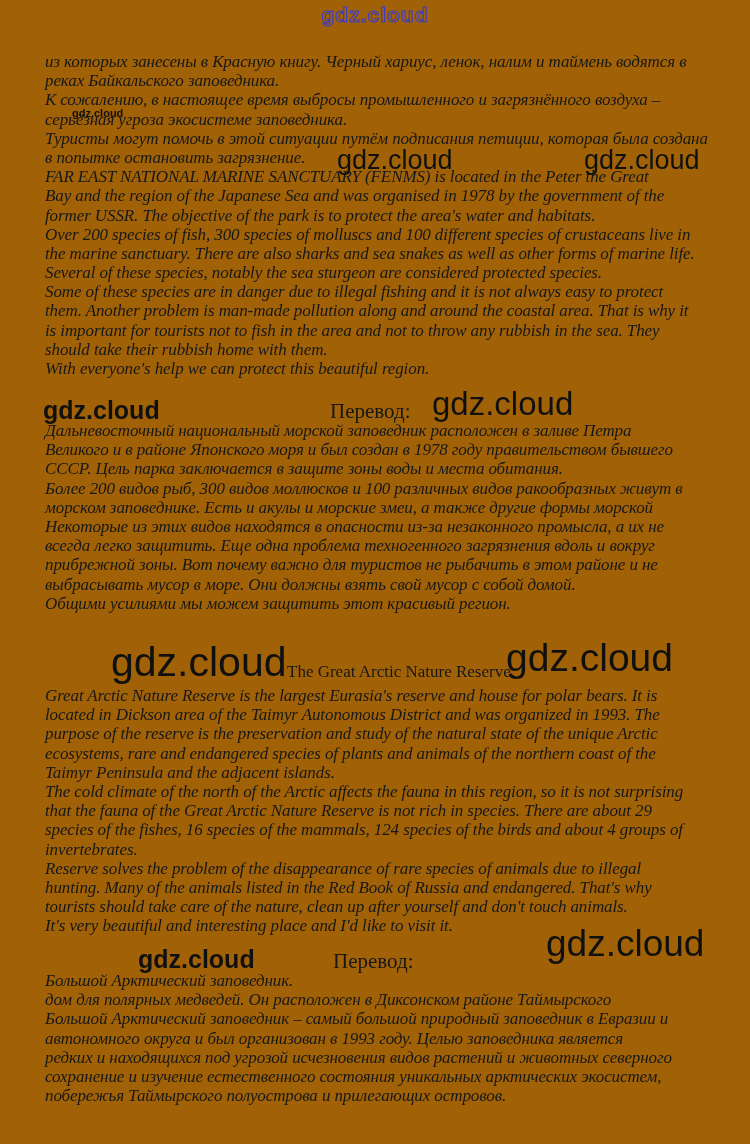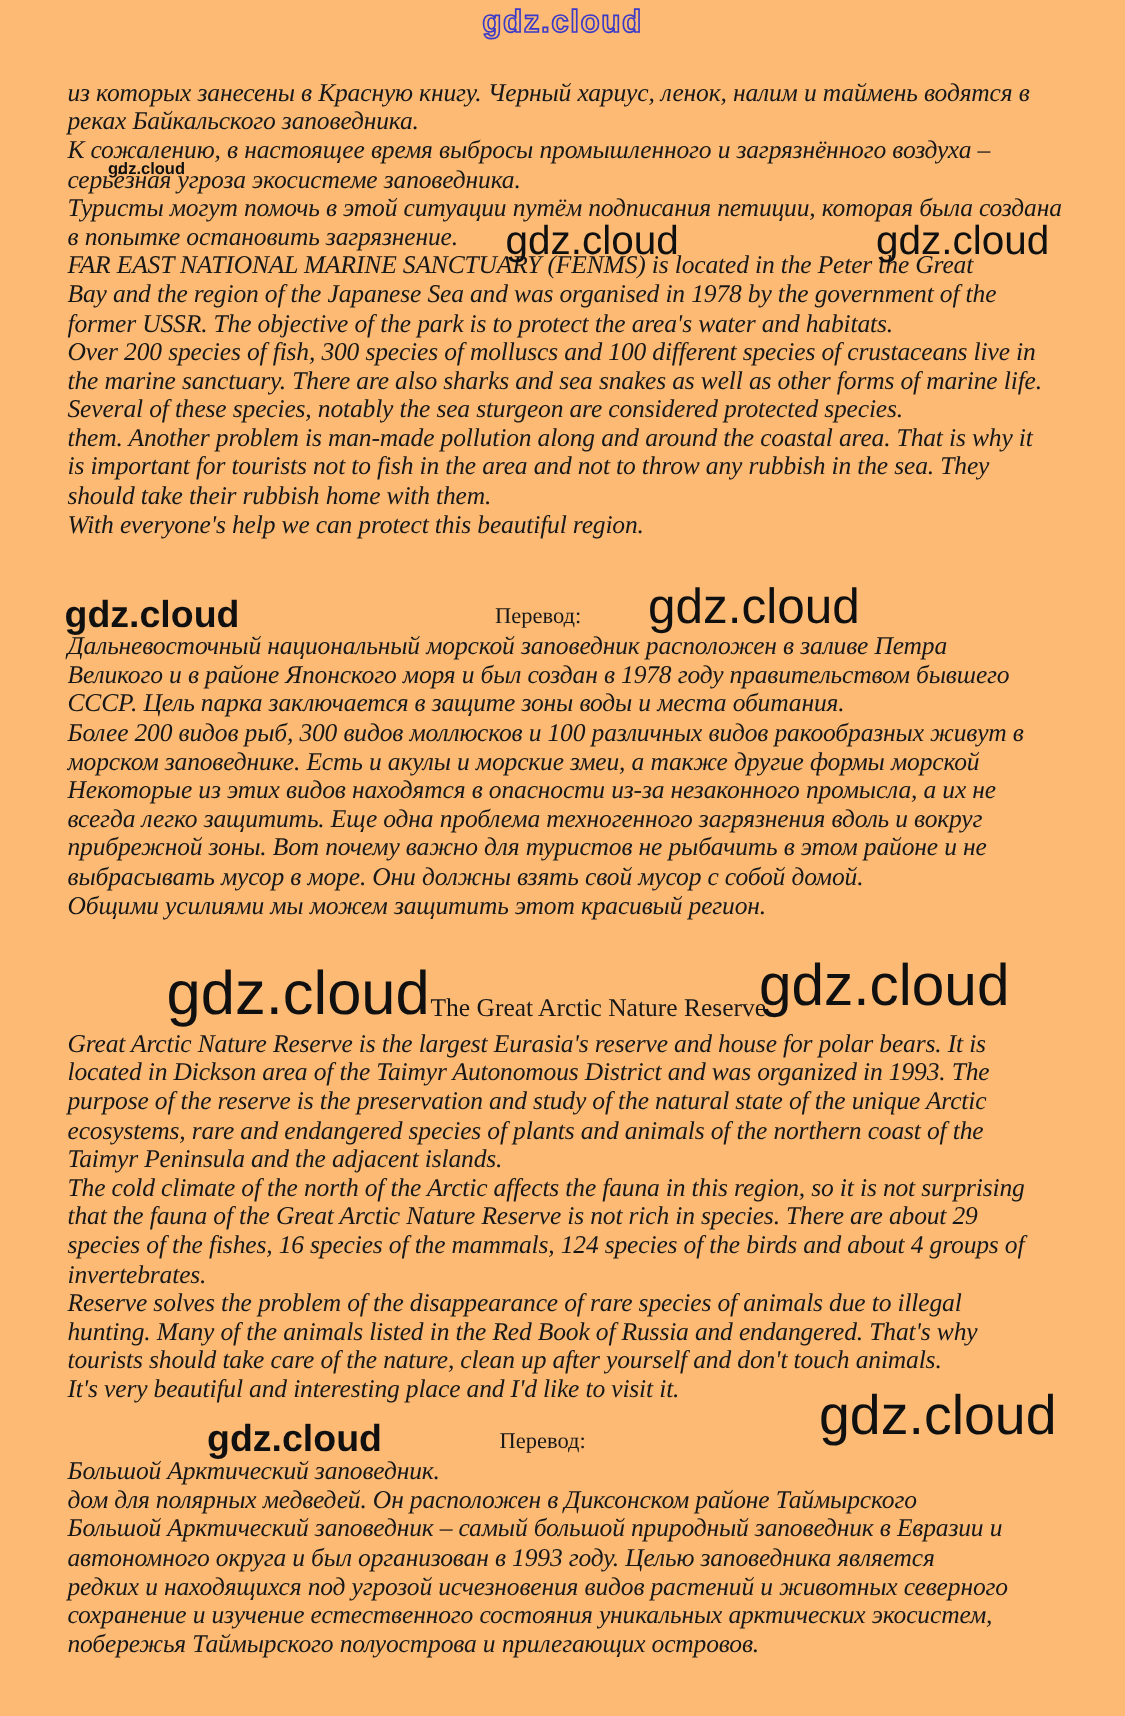--- a/index.html
+++ b/index.html
@@ -1,36 +1,36 @@
 <!DOCTYPE html>
 <html><head>
 <meta charset="utf-8">
 <style>
   html,body { margin:0; padding:0; }
   body {
     width:750px; height:1144px; background:#ffffff; overflow:hidden; position:relative;
     font-family:"Liberation Serif","DejaVu Serif",serif;
   }
-  .page { position:absolute; inset:0; background:#fdba74; }
+  .page { position:absolute; inset:0; background:#a16207; }
 
   .logo-wm {
     position:absolute; top:3px; left:0; right:0; text-align:center;
     font-family:"Liberation Sans","DejaVu Sans",sans-serif;
     font-size:21px; font-weight:bold; letter-spacing:1px;
     color:transparent; -webkit-text-stroke:1.1px #3a3ac8;
   }
 
   .lines-block { position:absolute; left:45px; right:0; }
   .text-line {
     height:19.2px; line-height:19.2px; white-space:nowrap;
     font-size:17px; color:#171717; letter-spacing:-0.1px;font-style:italic;
   }
 
   .divider-label {
-    position:absolute; font-size:15px; color:#171717; line-height:20px; white-space:nowrap;
+    position:absolute; font-size:21px; color:#171717; line-height:20px; white-space:nowrap;
   }
   .section-title {
     position:absolute; font-size:17px; color:#171717; line-height:20px;
     white-space:nowrap; text-align:center;
   }
 
   .wm {
     position:absolute; white-space:nowrap;
     font-family:"Liberation Sans","DejaVu Sans",sans-serif;
     color:#101010; line-height:1;
@@ -48,20 +48,21 @@
         <div class="text-line">К сожалению, в настоящее время выбросы промышленного и загрязнённого воздуха –</div>
         <div class="text-line">серьёзная угроза экосистеме заповедника.</div>
         <div class="text-line">Туристы могут помочь в этой ситуации путём подписания петиции, которая была создана</div>
         <div class="text-line">в попытке остановить загрязнение.</div>
         <div class="text-line">FAR EAST NATIONAL MARINE SANCTUARY (FENMS) is located in the Peter the Great</div>
         <div class="text-line">Bay and the region of the Japanese Sea and was organised in 1978 by the government of the</div>
         <div class="text-line">former USSR. The objective of the park is to protect the area's water and habitats.</div>
         <div class="text-line">Over 200 species of fish, 300 species of molluscs and 100 different species of crustaceans live in</div>
         <div class="text-line">the marine sanctuary. There are also sharks and sea snakes as well as other forms of marine life.</div>
         <div class="text-line">Several of these species, notably the sea sturgeon are considered protected species.</div>
+        <div class="text-line">Some of these species are in danger due to illegal fishing and it is not always easy to protect</div>
         <div class="text-line">them. Another problem is man-made pollution along and around the coastal area. That is why it</div>
         <div class="text-line">is important for tourists not to fish in the area and not to throw any rubbish in the sea. They</div>
         <div class="text-line">should take their rubbish home with them.</div>
         <div class="text-line">With everyone's help we can protect this beautiful region.</div>
       </div>
       <div class="divider-label" style="top: 401px; left: 330px;">Перевод:</div>
       <div class="lines-block" style="top: 421px;">
         <div class="text-line">Дальневосточный национальный морской заповедник расположен в заливе Петра</div>
         <div class="text-line">Великого и в районе Японского моря и был создан в 1978 году правительством бывшего</div>
         <div class="text-line">СССР. Цель парка заключается в защите зоны воды и места обитания.</div>

